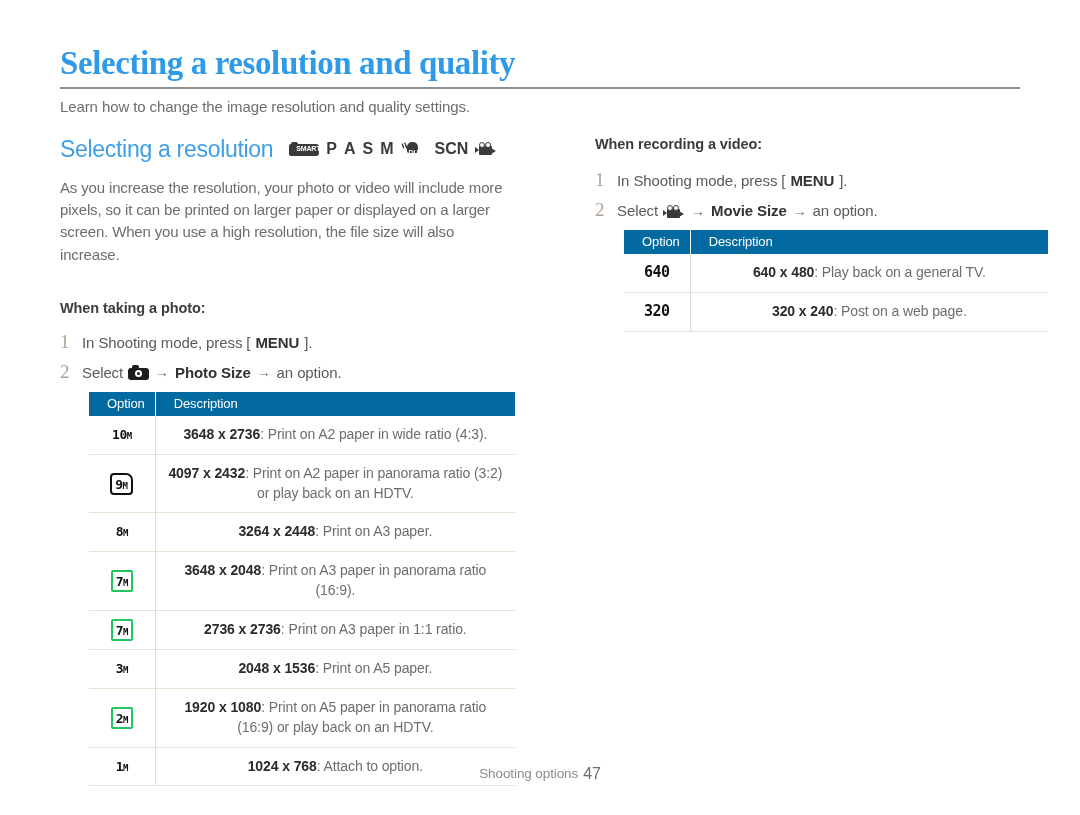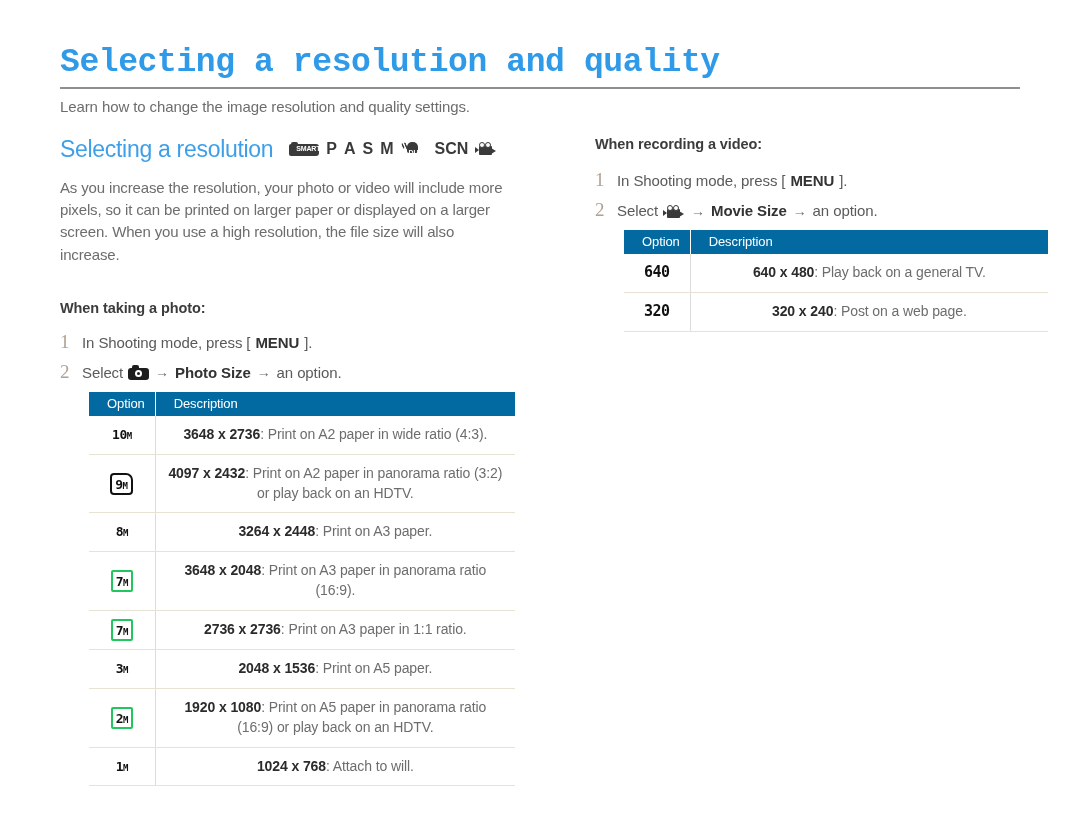--- a/index.html
+++ b/index.html
@@ -23,21 +23,21 @@
     position: absolute;
     left: 60px; top: 46px; width: 960px;
   }
   .page-title {
     font-size: 33px;
     font-weight: bold;
     color: #2f9ae8;
     letter-spacing: -0.4px;
     line-height: 1.05;
     margin: 0;
-    font-family: Liberation Mono, monospace;
+    font-family: Liberation Serif, serif;
   }
   .title-rule {
     margin-top: 6px;
     height: 2px;
     background: #8f8f8f;
     width: 960px;
   }
   .subtitle {
     margin-top: 9px;
     font-size: 15px;
@@ -422,21 +422,21 @@
           <tr>
             <td class="cell-opt">
               <span class="badge-box wide"><span class="badge"><span>2</span><span class="m">M</span></span></span>
             </td>
             <td class="cell-desc"><b>1920 x 1080</b><span>: Print on A5 paper in panorama ratio (16:9) or play back on an HDTV.</span></td>
           </tr>
           <tr>
             <td class="cell-opt">
               <span class="badge"><span>1</span><span class="m">M</span></span>
             </td>
-            <td class="cell-desc"><b>1024 x 768</b><span>: Attach to will.</span></td>
+            <td class="cell-desc"><b>1024 x 768</b><span>: Attach to option.</span></td>
           </tr>
         </tbody>
       </table>
     </div>
 
   </div>
 
   <div class="col-right">
 
     <div class="bold-label" style="margin-bottom:18px;">When recording a video:</div>
@@ -488,14 +488,17 @@
               <span class="badge-lcd">320</span>
             </td>
             <td class="cell-desc"><b>320 x 240</b><span>: Post on a web page.</span></td>
           </tr>
         </tbody>
       </table>
     </div>
 
   </div>
 
+  <div class="footer">
+    <span>Shooting options</span><span class="pagenum">47</span>
+  </div>
 
 </div>
 
 </body></html>

